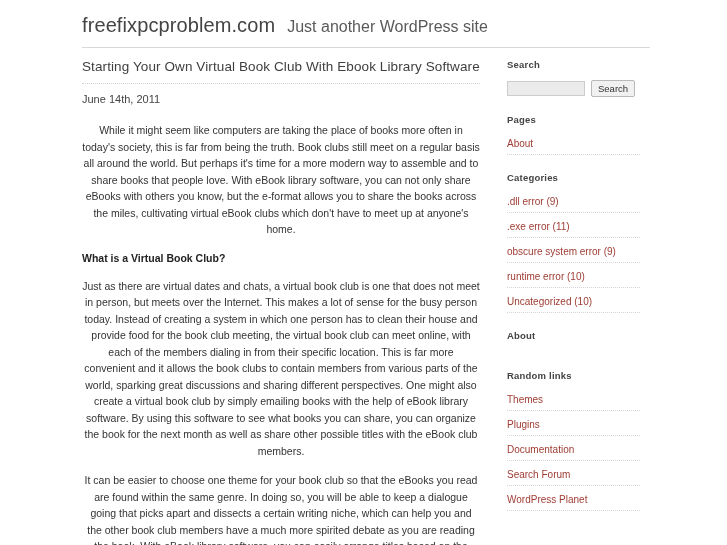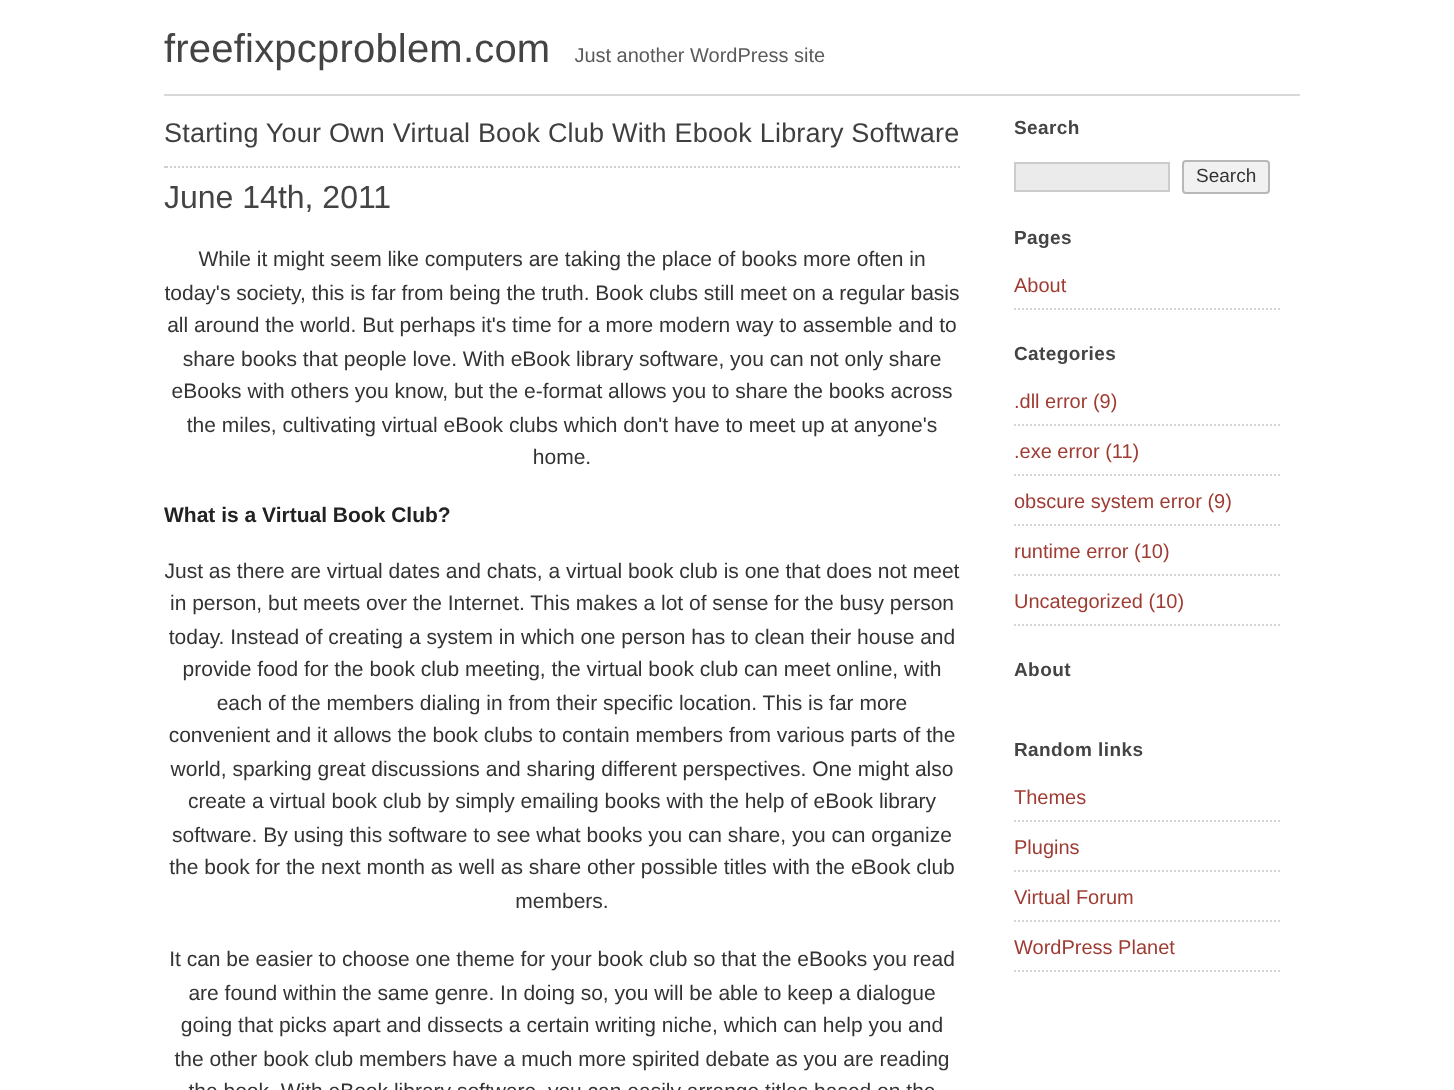--- a/index.html
+++ b/index.html
@@ -32,21 +32,21 @@
   }
   .site-title {
     font-size: 20px;
     font-weight: normal;
     color: #444444;
     letter-spacing: 0.1px;
     margin: 0;
     line-height: 22px;
   }
   .site-desc {
-    font-size: 10px;
+    font-size: 16px;
     color: #5a5a5a;
     margin-left: 12px;
     line-height: 14px;
   }
   .header-rule {
     position: absolute;
     left: 82px;
     top: 47px;
     width: 568px;
     height: 1px;
@@ -76,21 +76,21 @@
     line-height: 16px;
     margin: 0 0 7px 0;
     letter-spacing: 0.1px;
   }
   .title-rule {
     height: 1px;
     border-bottom: 1px dotted #cfcfcf;
     margin-bottom: 9px;
   }
   .entry-date {
-    font-size: 16px;
+    font-size: 11px;
     color: #444444;
     margin: 0 0 16px 0;
     line-height: 13px;
   }
   .entry-content p {
     font-size: 10.5px;
     line-height: 16.5px;
     color: #333333;
     margin: 0 0 13px 0;
     text-align: center;
@@ -244,21 +244,24 @@
       <div class="widget">
         <h4 class="widget-title">Random links</h4>
         <ul>
           <li>
             <a href="#">Themes</a>
           </li>
           <li>
             <a href="#">Plugins</a>
           </li>
           <li>
-            <a href="#">Virtual Forum</a>
+            <a href="#">Documentation</a>
+          </li>
+          <li>
+            <a href="#">Search Forum</a>
           </li>
           <li>
             <a href="#">WordPress Planet</a>
           </li>
         </ul>
       </div>
 
     </div>
   </div>
 </div>

